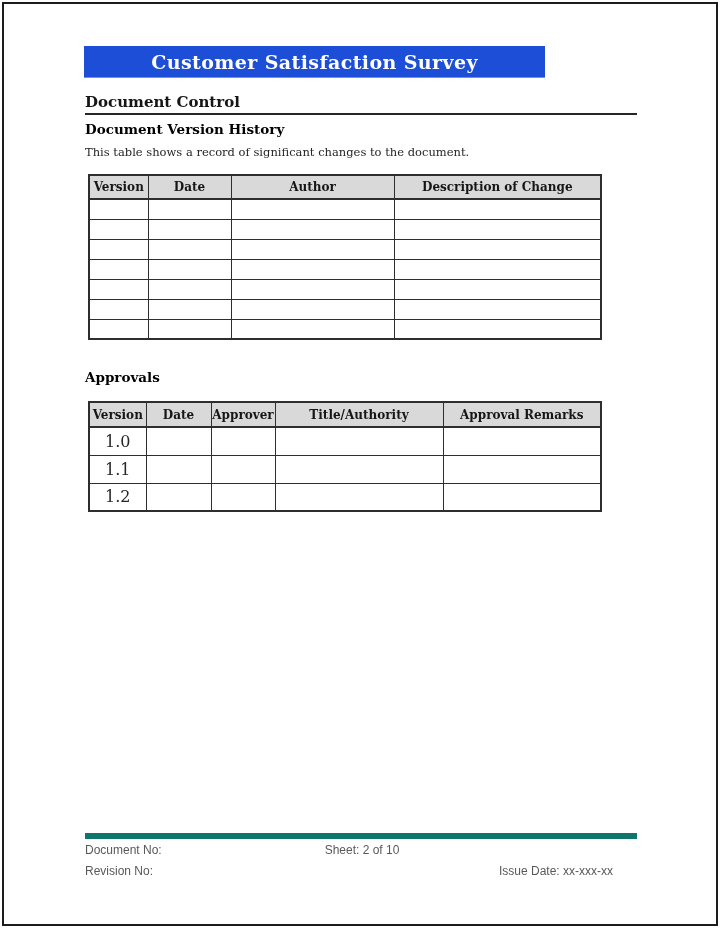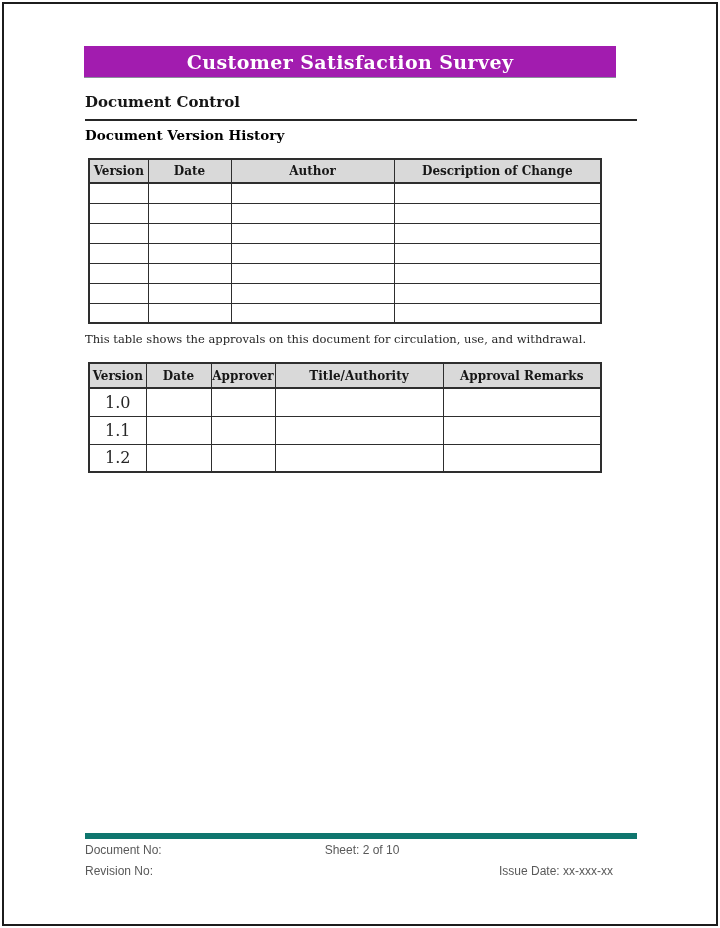--- a/index.html
+++ b/index.html
@@ -19,41 +19,41 @@
   .content {
     position: absolute;
     left: 85px;
     right: 83px;
     top: 0;
   }
   
   .banner {
     margin-left: -1px;
     margin-top: 46px;
-    width: 532px;
+    width: 461px;
     height: 32px;
-    background: #a21caf;
+    background: #1d4ed8;
     border-bottom: 1px solid #8a919b;
     display: flex;
     align-items: center;
     justify-content: center;
   }
   .banner-title {
     color: #ffffff;
     font-size: 19px;
     font-weight: bold;
     letter-spacing: 0.4px;
   }
   
   .doc-control-heading {
     margin-top: 15px;
     font-size: 15px;
     font-weight: bold;
     color: #161616;
-    padding-bottom: 8px;
+    padding-bottom: 2px;
     border-bottom: 2px solid #262626;
   }
   .sub-heading {
     margin-top: 6px;
     font-size: 13.5px;
     font-weight: bold;
     color: #000000;
   }
   .caption {
     margin-top: 8px;
@@ -129,20 +129,21 @@
 <div class="content">
 
   <div class="banner">
     <span class="banner-title">Customer Satisfaction Survey</span>
   </div>
 
   <div class="doc-control-heading">Document Control</div>
 
   <div class="sub-heading">Document Version History</div>
 
+  <div class="caption">This table shows a record of significant changes to the document.</div>
 
   <table class="version-table">
     <colgroup>
         <col>
         <col>
         <col>
         <col>
       </colgroup>
     <thead>
         <tr>
@@ -191,22 +192,22 @@
         </tr>
         <tr>
           <td></td>
           <td></td>
           <td></td>
           <td></td>
         </tr>
       </tbody>
   </table>
 
-
-  <div class="caption">This table shows the approvals on this document for circulation, use, and withdrawal.</div>
+  <div class="sub-heading approvals-gap">Approvals</div>
+
 
   <table class="approvals-table">
     <colgroup>
         <col>
         <col>
         <col>
         <col>
         <col>
       </colgroup>
     <thead>

